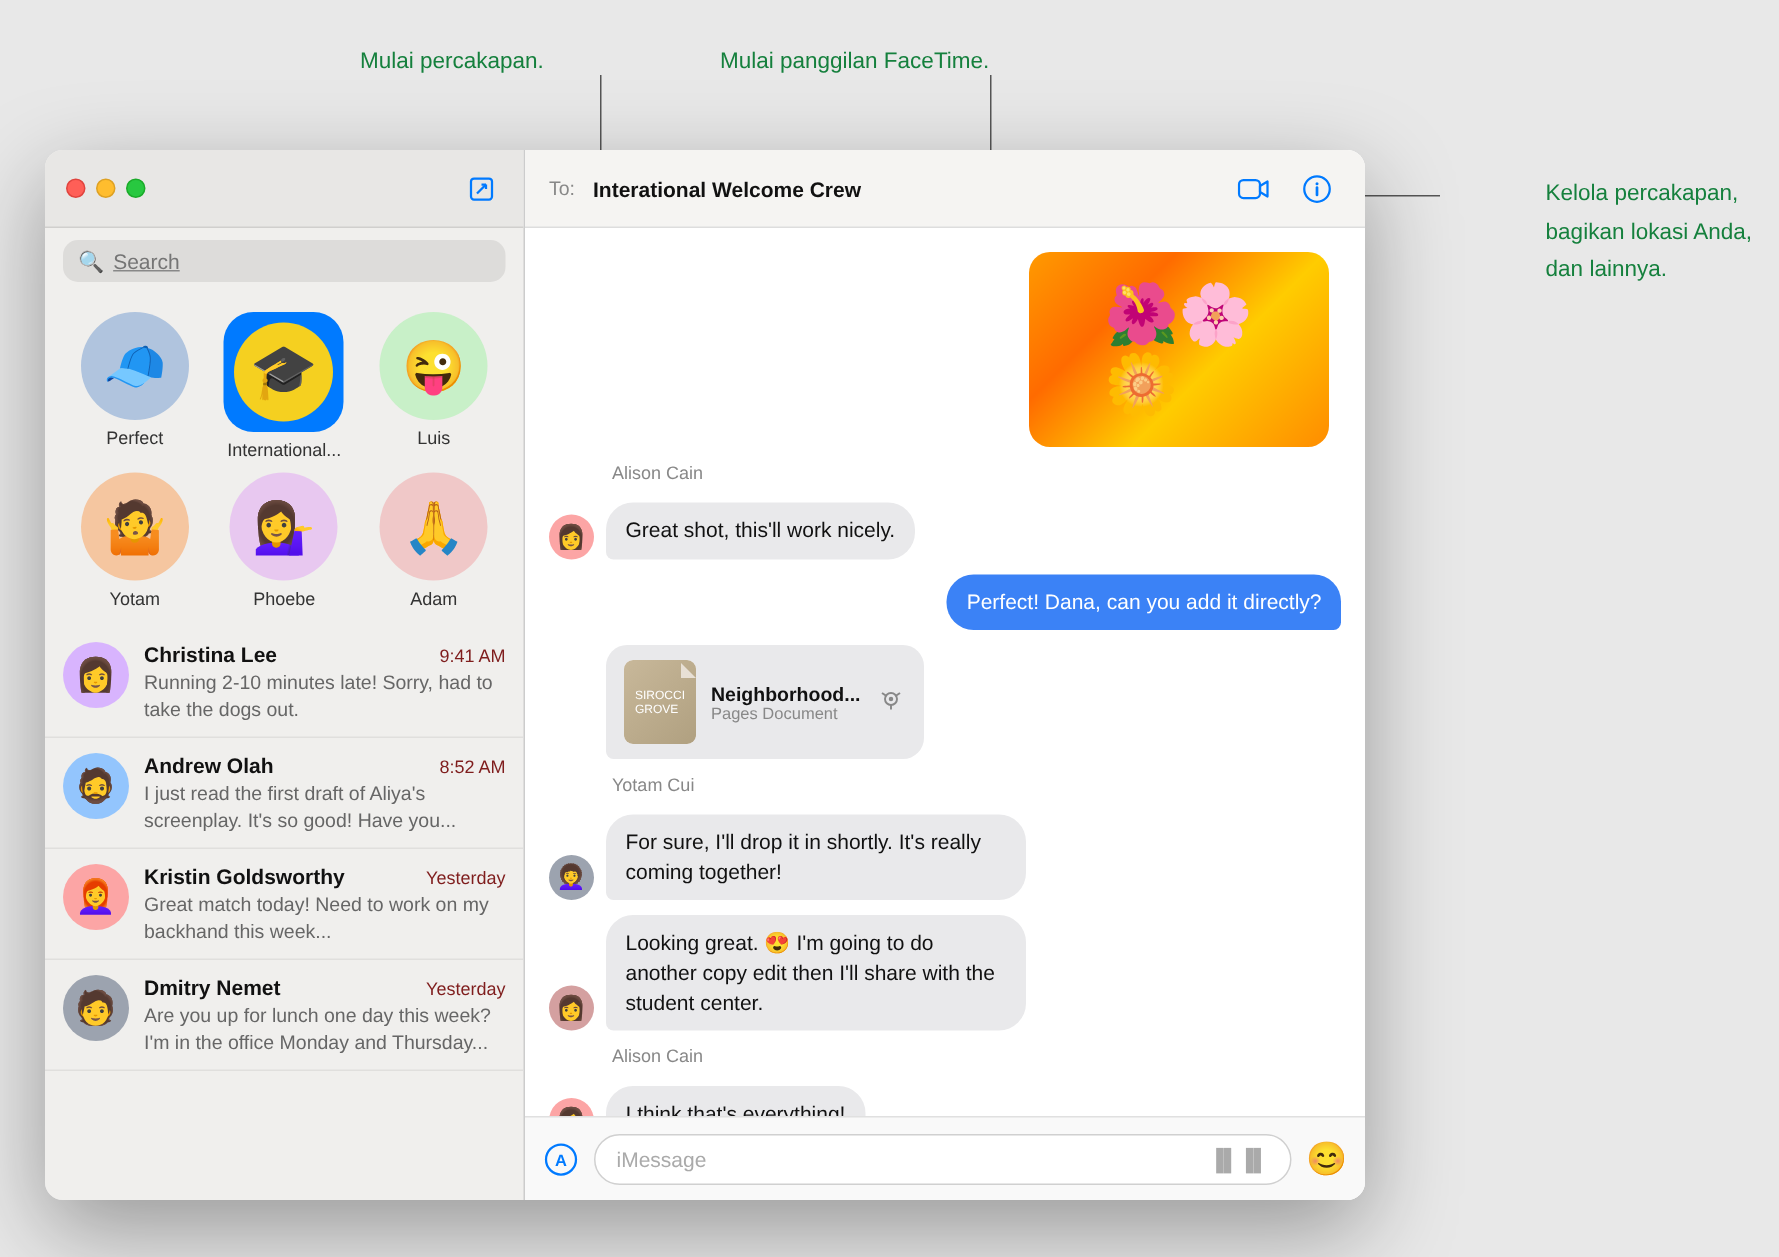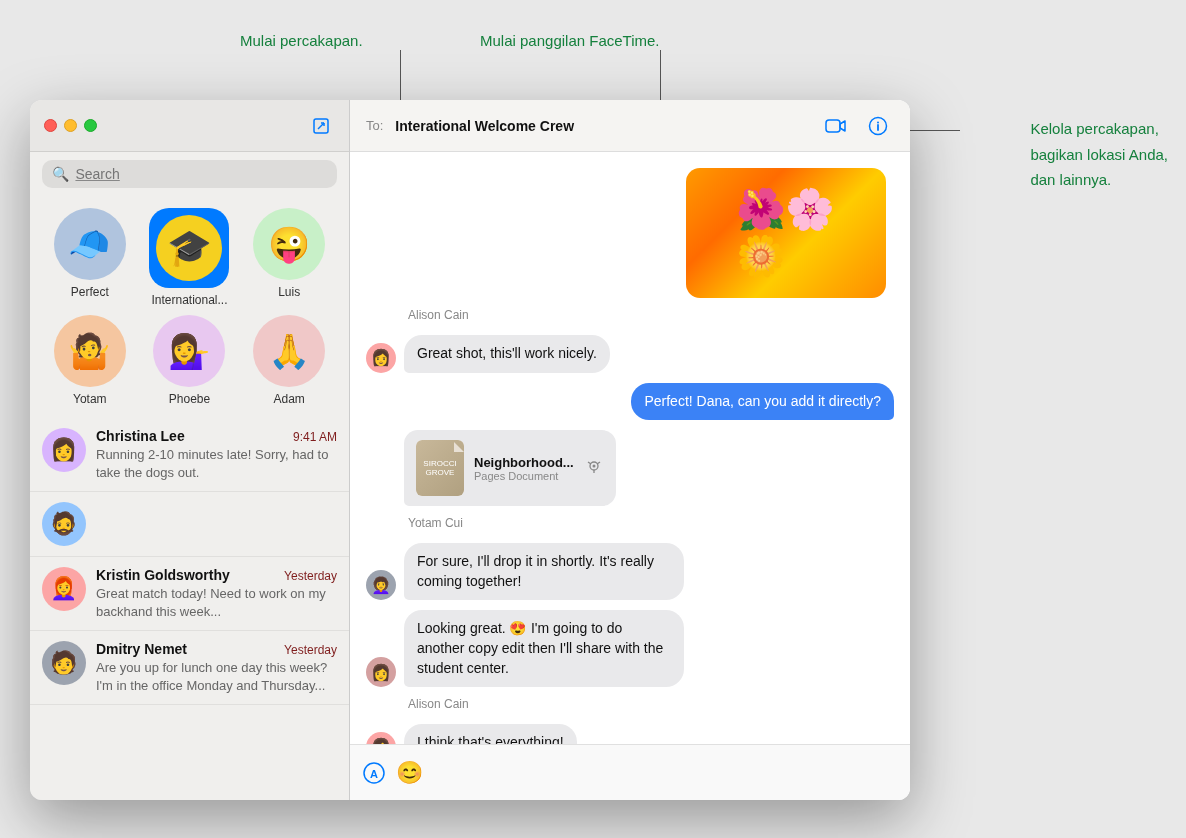--- a/index.html
+++ b/index.html
@@ -494,20 +494,27 @@
           <div class="conv-header">
             <span class="conv-name">Christina Lee</span>
             <span class="conv-time">9:41 AM</span>
           </div>
           <div class="conv-preview">Running 2-10 minutes late! Sorry, had to take the dogs out.</div>
         </div>
       </div>
 
       <div class="conv-item">
         <div class="conv-avatar" style="background:#93c5fd;">🧔</div>
+        <div class="conv-info">
+          <div class="conv-header">
+            <span class="conv-name">Andrew Olah</span>
+            <span class="conv-time">8:52 AM</span>
+          </div>
+          <div class="conv-preview">I just read the first draft of Aliya's screenplay. It's so good! Have you...</div>
+        </div>
       </div>
 
       <div class="conv-item">
         <div class="conv-avatar" style="background:#fca5a5;">👩‍🦰</div>
         <div class="conv-info">
           <div class="conv-header">
             <span class="conv-name">Kristin Goldsworthy</span>
             <span class="conv-time">Yesterday</span>
           </div>
           <div class="conv-preview">Great match today! Need to work on my backhand this week...</div>
@@ -565,21 +572,21 @@
         <div class="msg-row-inner outgoing">
           <div class="bubble outgoing">Perfect! Dana, can you add it directly?</div>
         </div>
       </div>
 
       <div class="msg-row">
         <div class="msg-row-inner" style="padding-left:38px;">
           <div class="doc-bubble">
             <div class="doc-thumb">
               <div style="background: linear-gradient(135deg,#c8b89a,#b0a080);width:100%;height:100%;border-radius:6px;display:flex;align-items:center;justify-content:center;">
-                <span style="font-size:8px;color:#fff;text-align:center;padding:2px;">SIROCCI<br>GROVE</span>
+                <span style="font-size:8px;color:#fff;text-align:left;padding:2px;">SIROCCI<br>GROVE</span>
               </div>
             </div>
             <div class="doc-info">
               <div class="doc-name">Neighborhood...</div>
               <div class="doc-type">Pages Document</div>
             </div>
             <div class="doc-share-icon">
               <svg width="20" height="20" viewBox="0 0 20 20" fill="none">
                 <circle cx="10" cy="10" r="4" stroke="#888" stroke-width="1.3" fill="none"></circle>
                 <circle cx="10" cy="10" r="1.5" fill="#888"></circle>
@@ -616,16 +623,20 @@
       </div>
     </div>
 
     <div class="chat-input-bar">
       <div class="input-action-btn">
         <svg width="24" height="24" viewBox="0 0 24 24" fill="none">
           <circle cx="12" cy="12" r="10" stroke="#007aff" stroke-width="1.5" fill="none"></circle>
           <text x="12" y="16.5" text-anchor="middle" font-size="11" fill="#007aff" font-weight="bold">A</text>
         </svg>
       </div>
+      <div class="imessage-input">
+        <span>iMessage</span>
+        <span class="audio-icon">▐▌▐▌</span>
+      </div>
       <div class="emoji-btn">😊</div>
     </div>
   </div>
 </div>
 
 </body></html>

